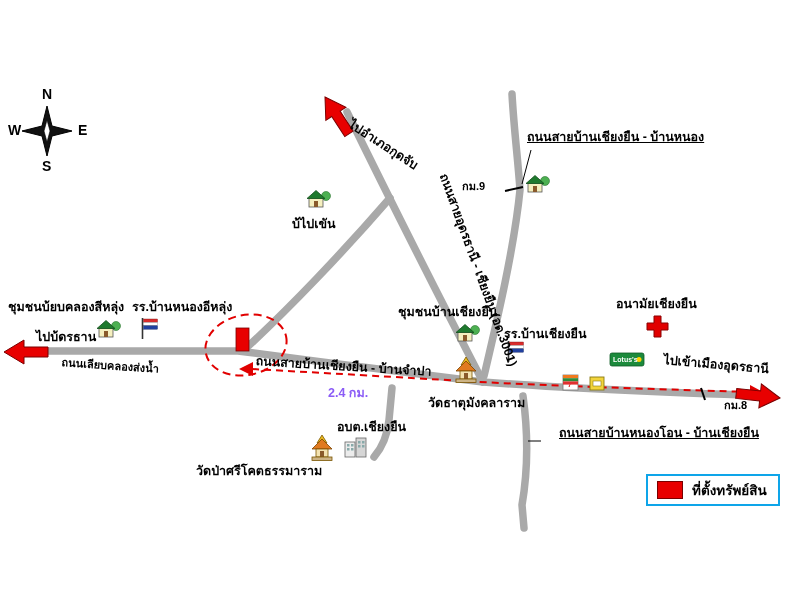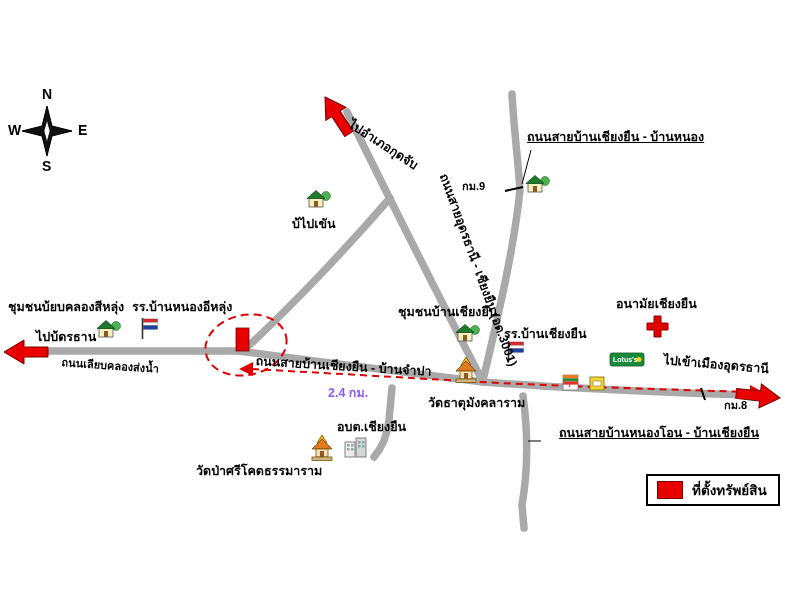--- a/index.html
+++ b/index.html
@@ -5,21 +5,21 @@
   html,body{margin:0;padding:0;background:#fff;}
   .map{position:relative;width:785px;height:600px;background:#ffffff;overflow:hidden;
        font-family:"Liberation Sans","DejaVu Sans",sans-serif;}
   .layer{position:absolute;left:0;top:0;}
   .lbl{position:absolute;font-weight:bold;font-size:12.5px;color:#000;white-space:nowrap;line-height:1.1;}
   .sm{font-size:11px;}
   .u{text-decoration:underline;}
   .red{color:#8b5cf6;}
   .rot{transform-origin:left top;}
   .cmp{position:absolute;font-weight:bold;font-size:14px;color:#000;}
-  .legend{position:absolute;left:646px;top:474px;width:134px;height:32px;border:2px solid #000000;
+  .legend{position:absolute;left:646px;top:474px;width:134px;height:32px;border:2px solid #0ea5e9;
           background:#fff;display:flex;align-items:center;gap:9px;padding:0 9px;box-sizing:border-box;}
   .legend .sw{width:24px;height:16px;background:#e80000;border:1px solid #7a0000;flex:0 0 auto;}
   .legend .lg-txt{font-weight:bold;font-size:13.5px;color:#000;white-space:nowrap;}
 </style>
 </head>
 <body>
 
 <div class="map">
 
   <svg class="layer" width="785" height="600" viewBox="0 0 785 600">

